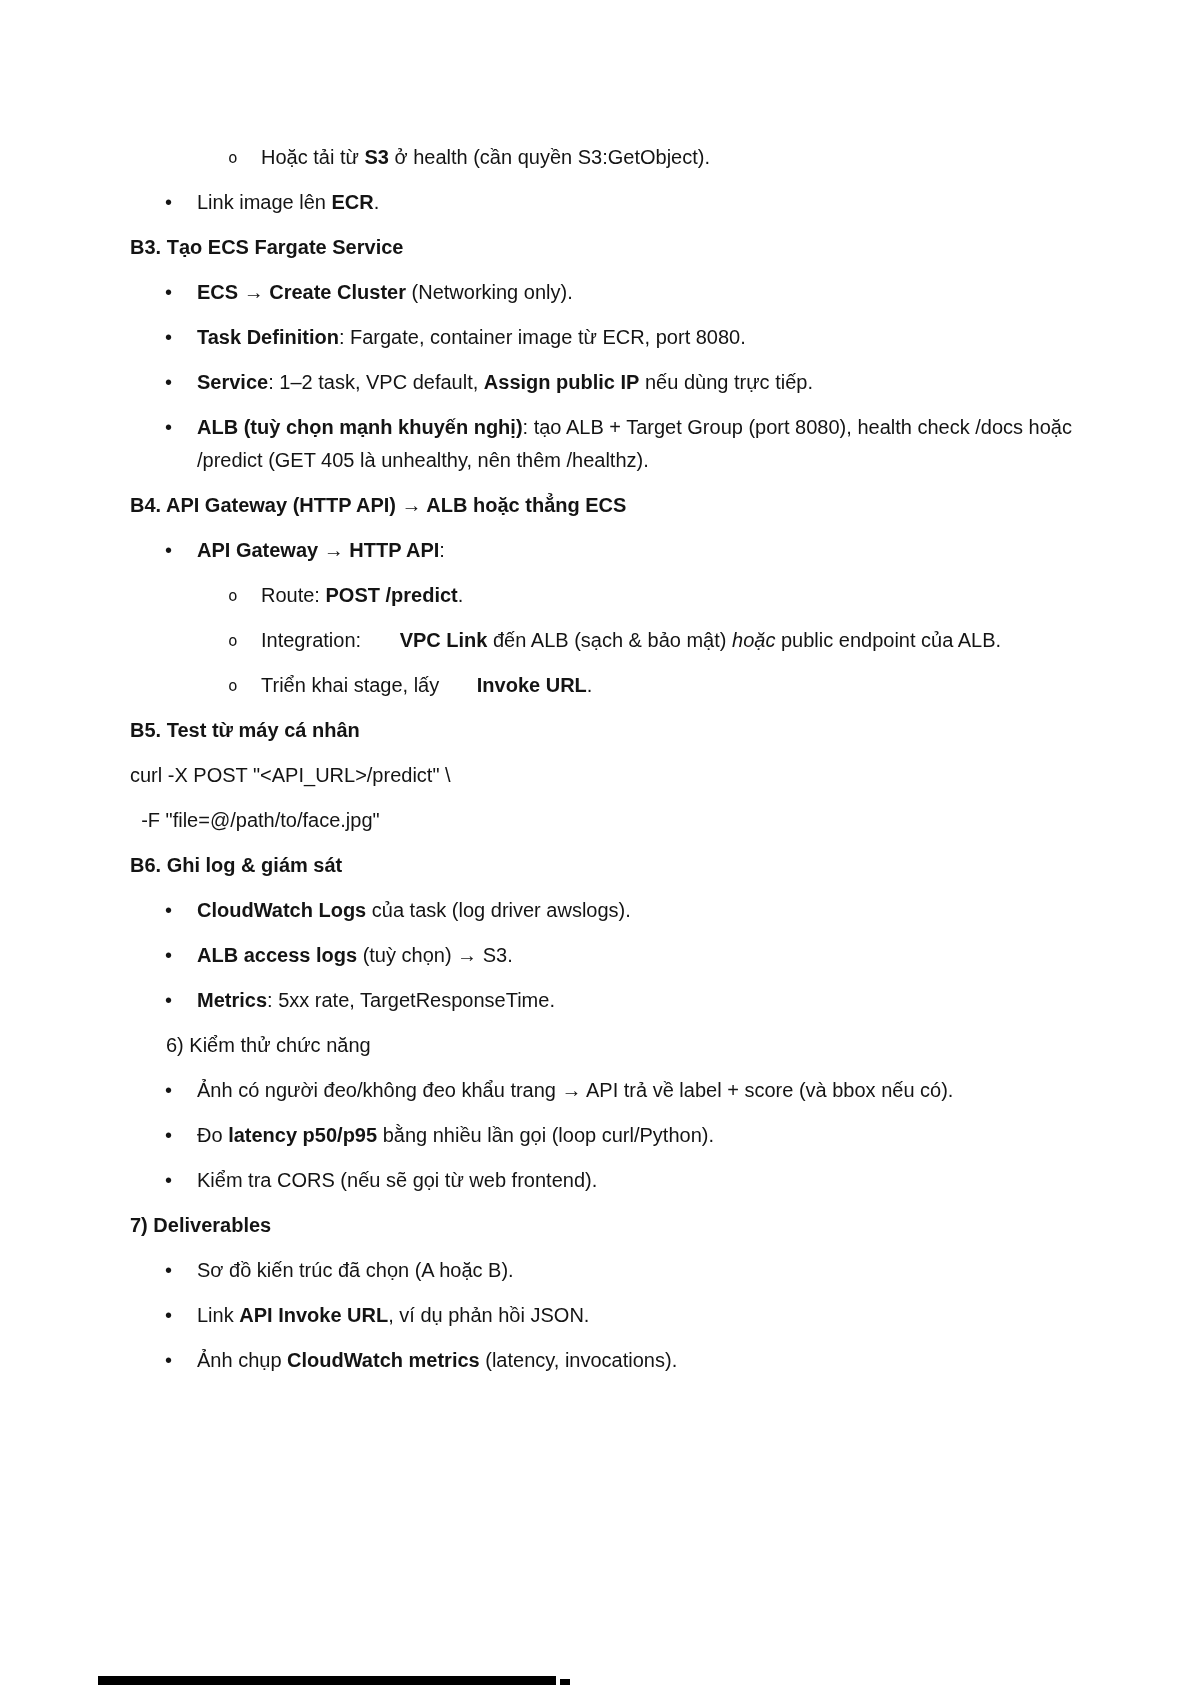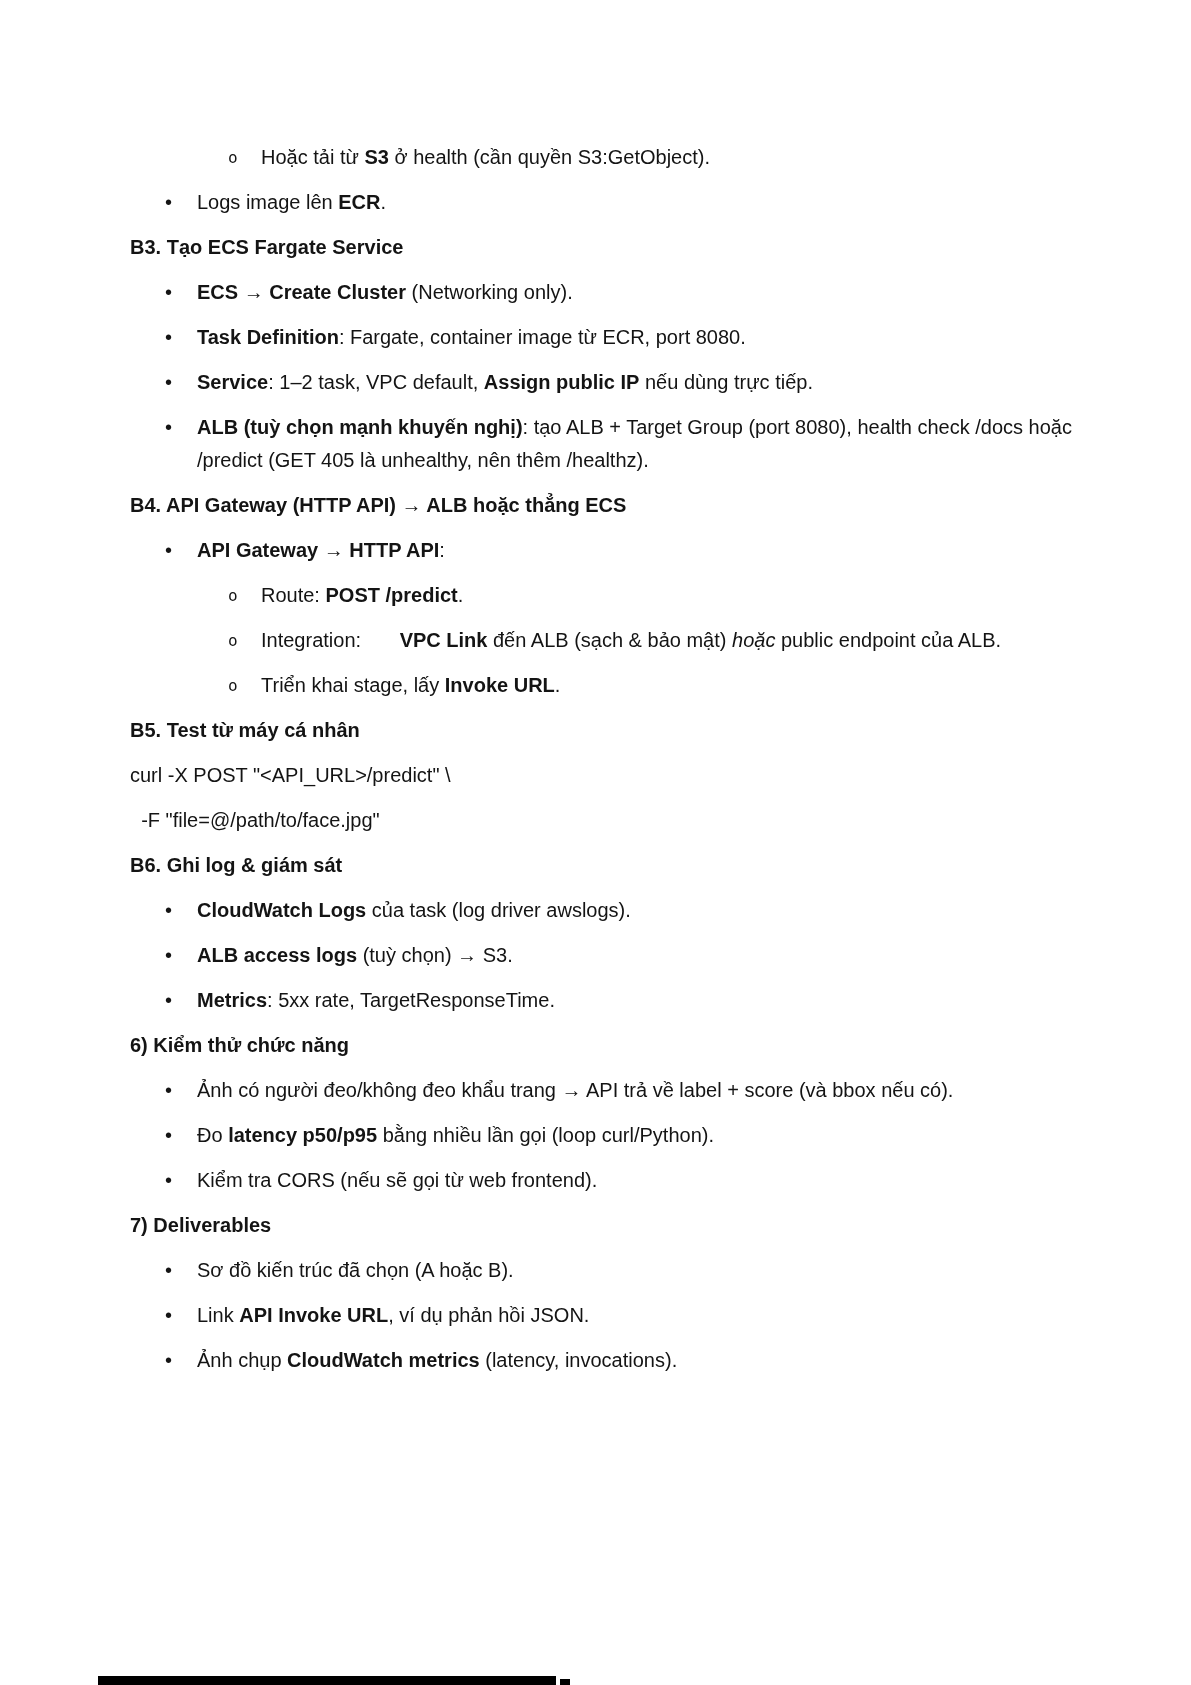--- a/index.html
+++ b/index.html
@@ -73,21 +73,21 @@
 <body>
 
 <div class="page">
   <div class="content">
       <div class="para subbullet">
         <span class="marker">o</span>
         <span class="runs"><span>Hoặc tải từ </span><span style="font-weight: 700;">S3</span><span> ở health (cần quyền S3:GetObject).</span></span>
       </div>
       <div class="para bullet">
         <span class="marker">•</span>
-        <span class="runs"><span>Logs image lên </span><span style="font-weight: 700;">ECR</span><span>.</span></span>
+        <span class="runs"><span>Link image lên </span><span style="font-weight: 700;">ECR</span><span>.</span></span>
       </div>
       <div class="para heading"><span class="runs"><span style="font-weight: 700;">B3. Tạo ECS Fargate Service</span></span></div>
       <div class="para bullet">
         <span class="marker">•</span>
         <span class="runs"><span style="font-weight: 700; margin-top: 44px;">ECS → Create Cluster</span><span> (Networking only).</span></span>
       </div>
       <div class="para bullet">
         <span class="marker">•</span>
         <span class="runs"><span style="font-weight: 700;">Task Definition</span><span>: Fargate, container image từ ECR, port 8080.</span></span>
       </div>
@@ -107,39 +107,39 @@
       <div class="para subbullet">
         <span class="marker">o</span>
         <span class="runs"><span>Route: </span><span style="font-weight: 700;">POST /predict</span><span>.</span></span>
       </div>
       <div class="para subbullet">
         <span class="marker">o</span>
         <span class="runs"><span>Integration: </span><span style="font-weight: 700; margin-left: 33px;">VPC Link</span><span> đến ALB (sạch &amp; bảo mật) </span><span style="font-style: italic;">hoặc</span><span> public endpoint của ALB.</span></span>
       </div>
       <div class="para subbullet">
         <span class="marker">o</span>
-        <span class="runs"><span>Triển khai stage, lấy </span><span style="font-weight: 700;">Invoke URL</span><span>.</span></span>
+        <span class="runs"><span>Triển khai stage, lấy </span><span style="font-weight: 700; margin-left: 32px;">Invoke URL</span><span>.</span></span>
       </div>
       <div class="para heading"><span class="runs"><span style="font-weight: 700;">B5. Test từ máy cá nhân</span></span></div>
       <div class="para text"><span class="runs"><span>curl -X POST "&lt;API_URL&gt;/predict" \</span></span></div>
       <div class="para text"><span class="runs"><span>  -F "file=@/path/to/face.jpg"</span></span></div>
       <div class="para heading"><span class="runs"><span style="font-weight: 700;">B6. Ghi log &amp; giám sát</span></span></div>
       <div class="para bullet">
         <span class="marker">•</span>
         <span class="runs"><span style="font-weight: 700;">CloudWatch Logs</span><span> của task (log driver awslogs).</span></span>
       </div>
       <div class="para bullet">
         <span class="marker">•</span>
         <span class="runs"><span style="font-weight: 700;">ALB access logs</span><span> (tuỳ chọn) → S3.</span></span>
       </div>
       <div class="para bullet">
         <span class="marker">•</span>
         <span class="runs"><span style="font-weight: 700;">Metrics</span><span>: 5xx rate, TargetResponseTime.</span></span>
       </div>
-      <div class="para heading"><span class="runs"><span style="font-weight: 700;">6) Kiểm thử chức năng</span></span></div>
+      <div class="para heading"><span class="runs"><span style="font-weight: 400; margin-left: 36px;">6) Kiểm thử chức năng</span></span></div>
       <div class="para bullet">
         <span class="marker">•</span>
         <span class="runs"><span>Ảnh có người đeo/không đeo khẩu trang → API trả về label + score (và bbox nếu có).</span></span>
       </div>
       <div class="para bullet">
         <span class="marker">•</span>
         <span class="runs"><span>Đo </span><span style="font-weight: 700;">latency p50/p95</span><span> bằng nhiều lần gọi (loop curl/Python).</span></span>
       </div>
       <div class="para bullet">
         <span class="marker">•</span>

